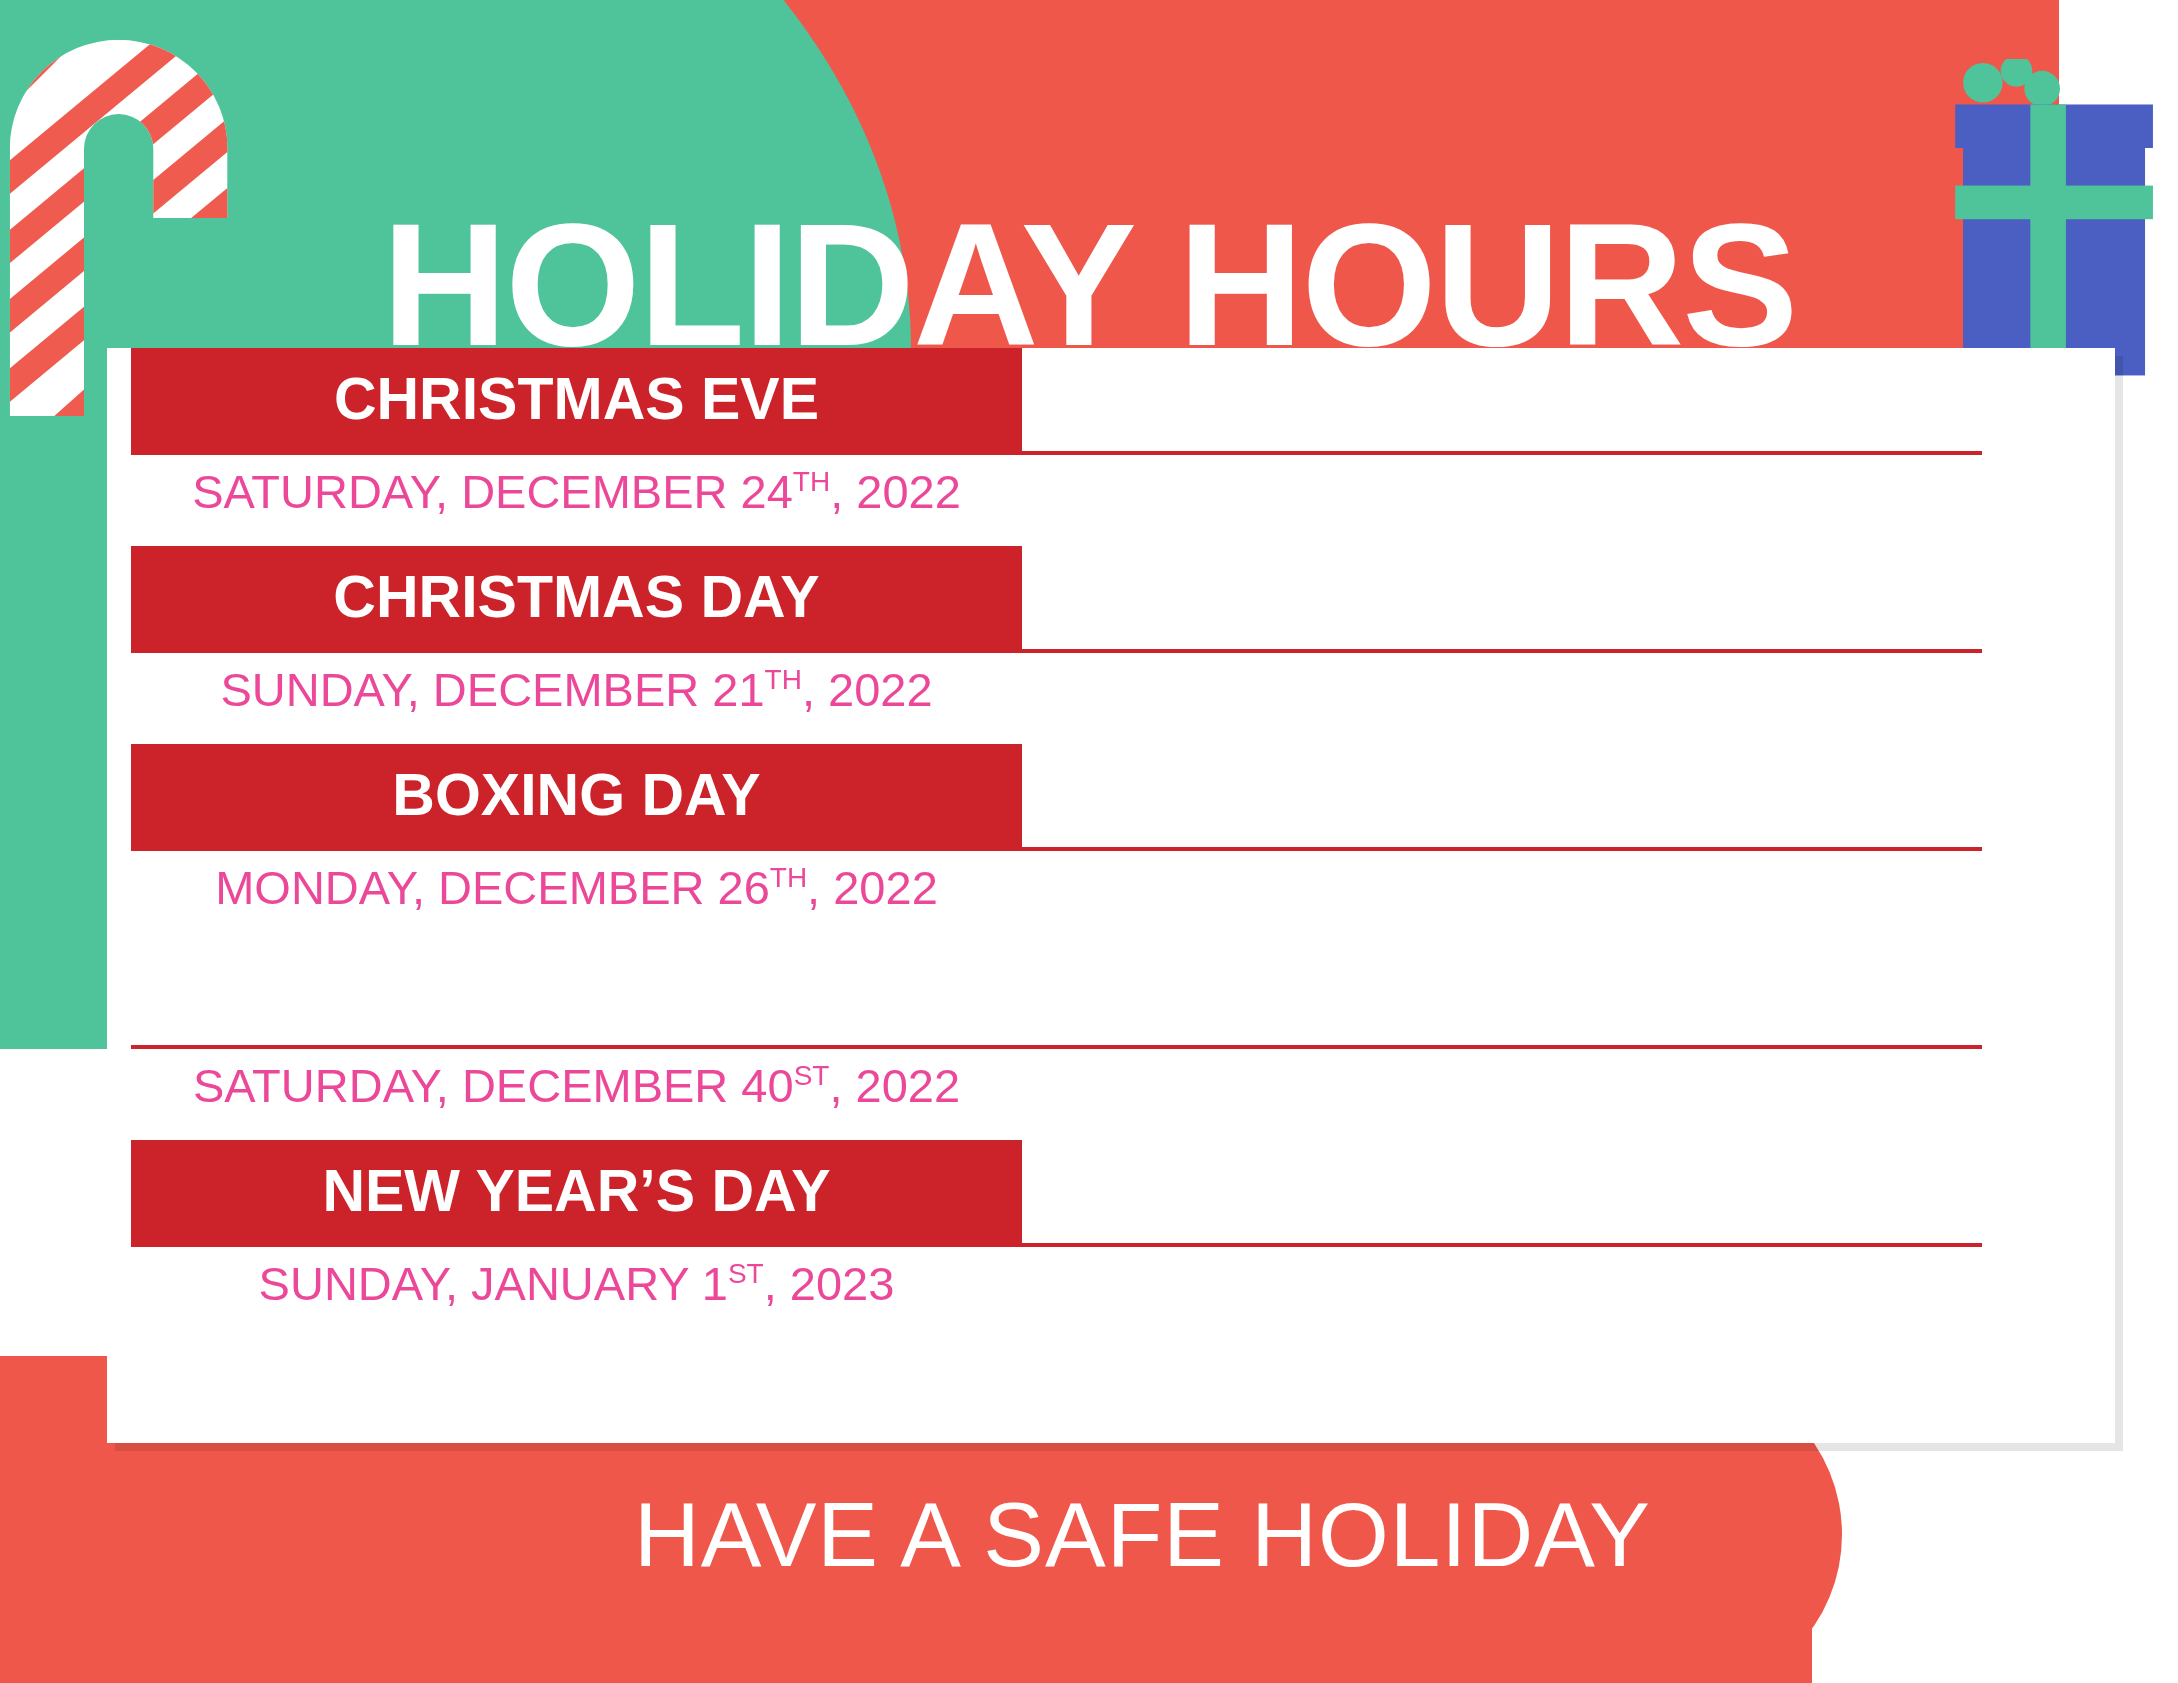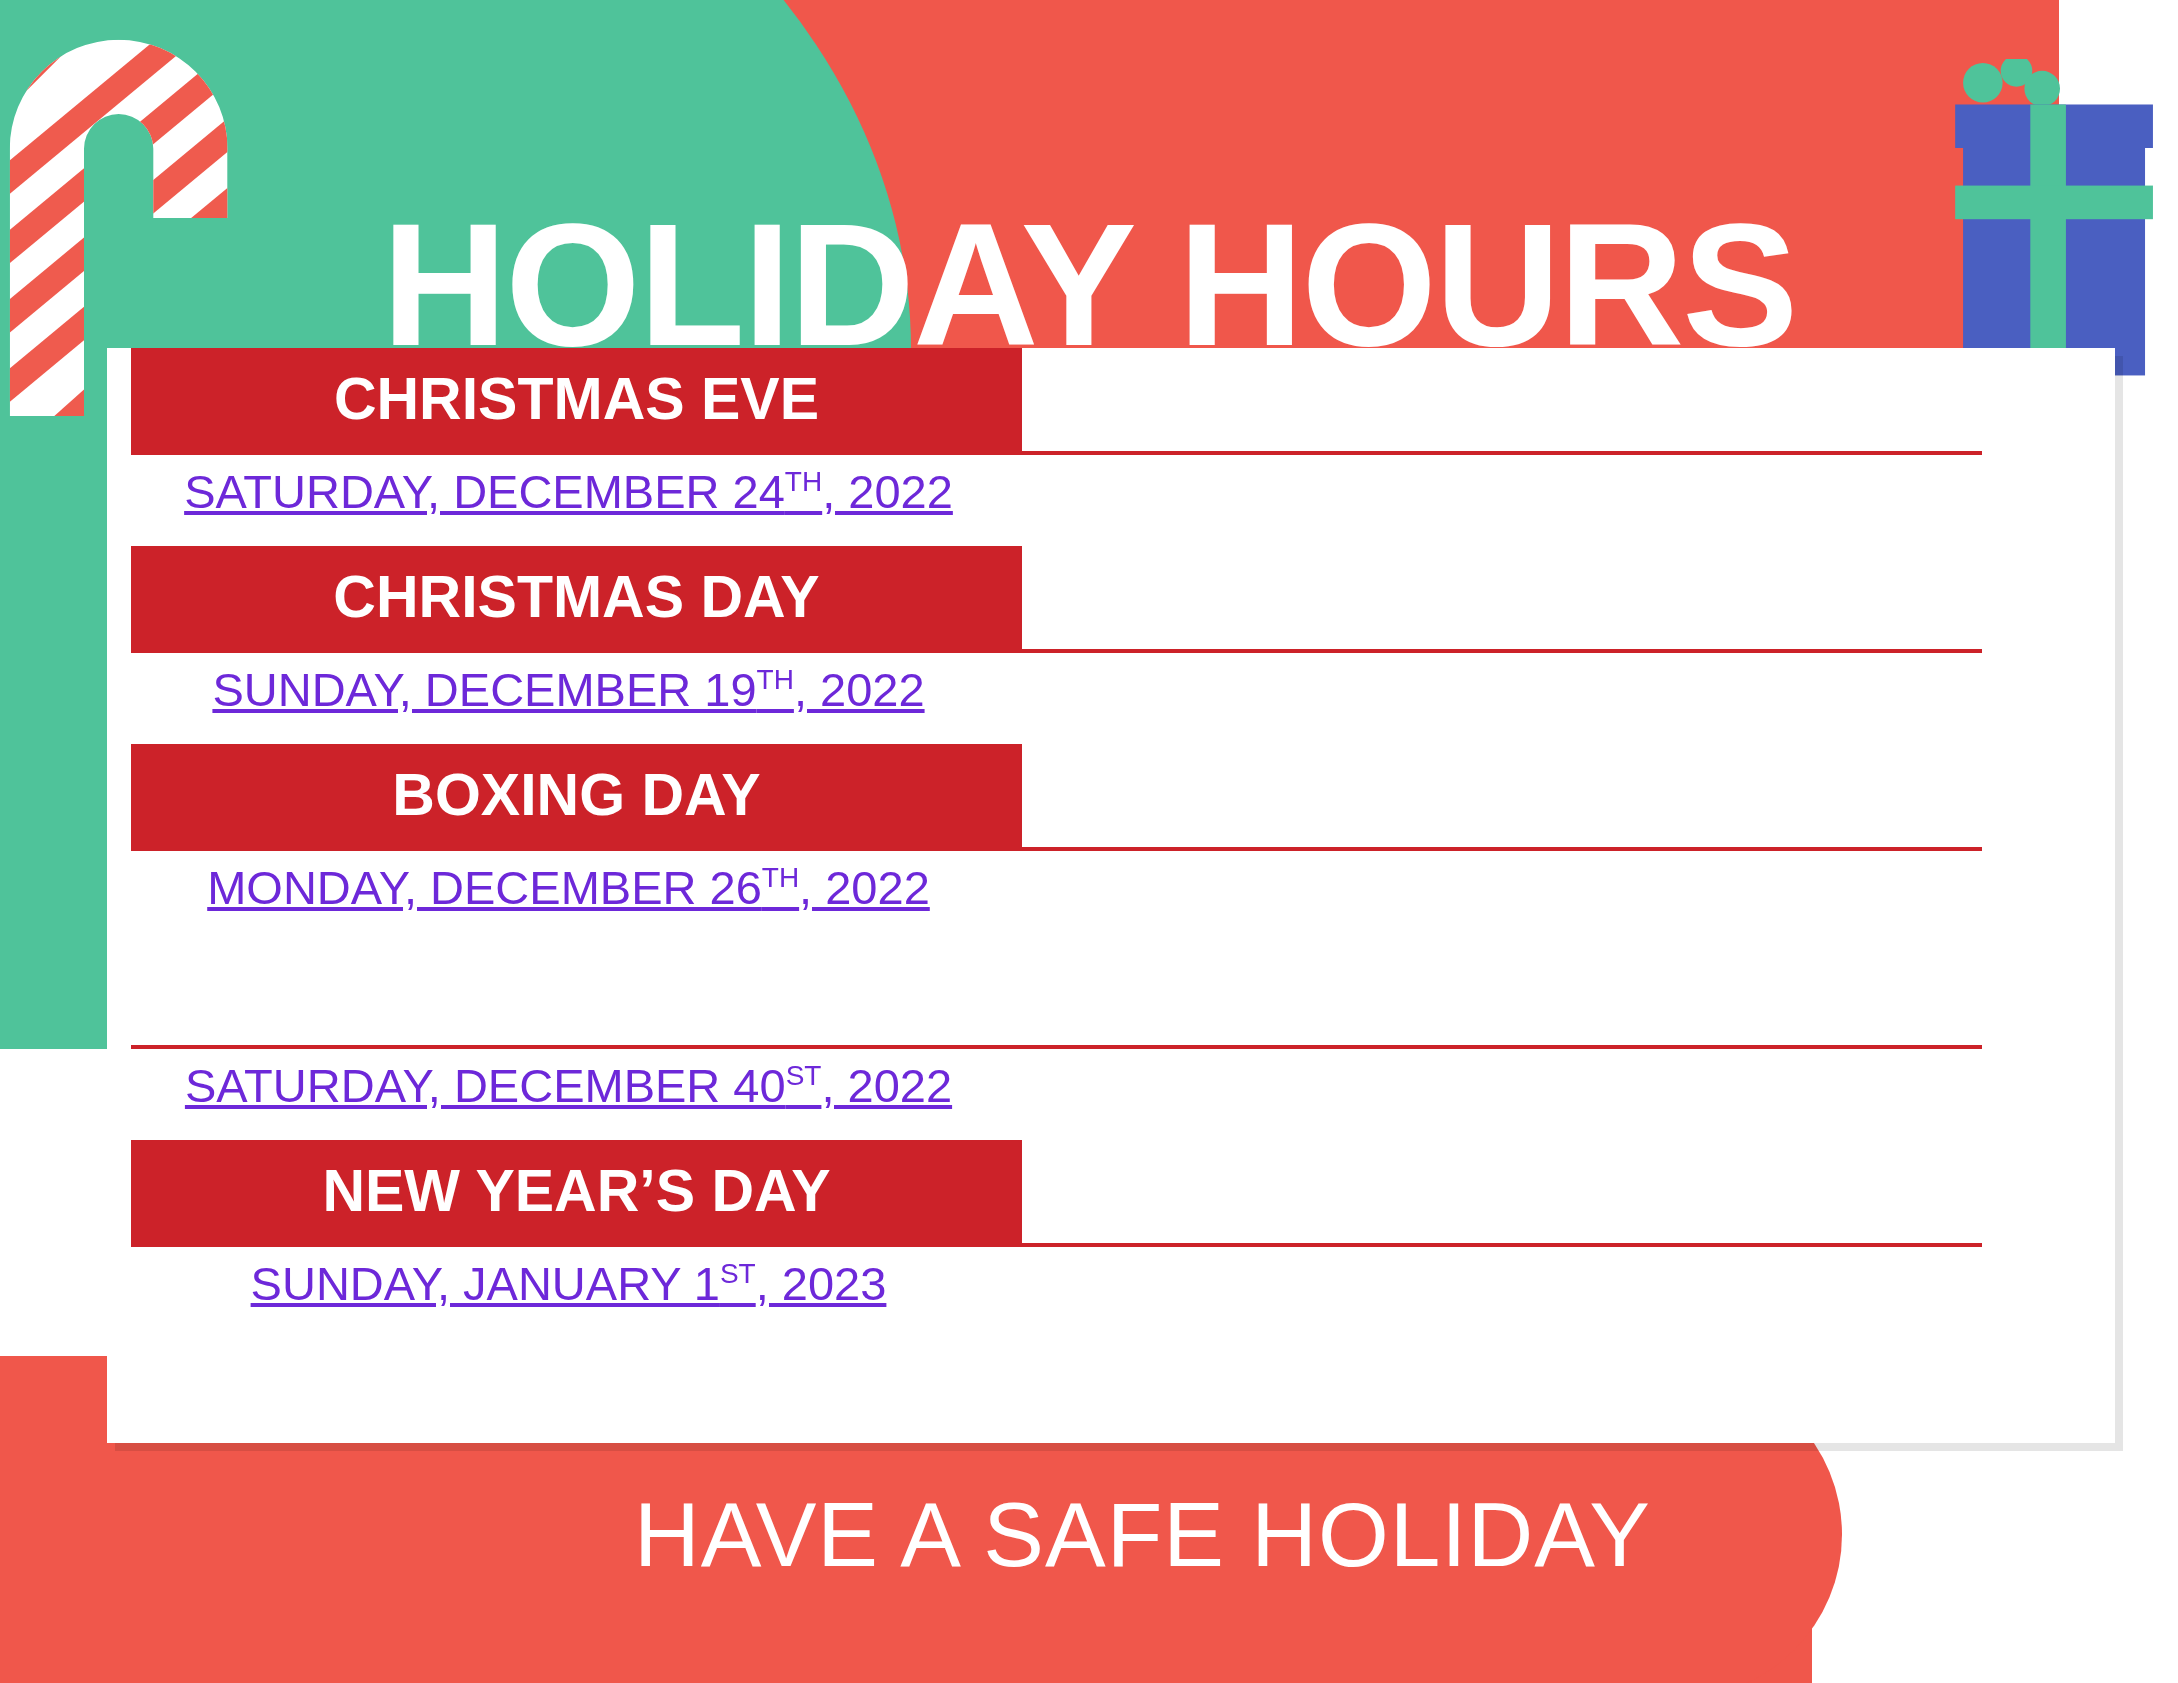--- a/index.html
+++ b/index.html
@@ -157,29 +157,28 @@
   .rule {
     position: absolute;
     left: 24px;
     top: 103px;
     width: 1851px;
     height: 4px;
     background: #cc2229;
   }
   .date {
     position: absolute;
-    left: 16px;
+    left: 24px;
     top: 115px;
     width: 891px;
     text-align: center;
-    color: #6d28d9;
+    color: #ec4899;
     font-size: 47px;
     line-height: 57px;
     white-space: nowrap;
-    text-decoration: underline;
   }
   .date sup {
     font-size: 28px;
     vertical-align: super;
     line-height: 0;
   }
 
   
   .footer {
     position: absolute;
@@ -253,21 +252,21 @@
         </div>
         <div class="rule"></div>
         <div class="date"><span>SATURDAY, DECEMBER 24</span><sup>TH</sup><span>, 2022</span></div>
       </div>
 
       <div class="row">
         <div class="label-bar">
           <span>CHRISTMAS DAY</span>
         </div>
         <div class="rule"></div>
-        <div class="date"><span>SUNDAY, DECEMBER 19</span><sup>TH</sup><span>, 2022</span></div>
+        <div class="date"><span>SUNDAY, DECEMBER 21</span><sup>TH</sup><span>, 2022</span></div>
       </div>
 
       <div class="row">
         <div class="label-bar">
           <span>BOXING DAY</span>
         </div>
         <div class="rule"></div>
         <div class="date"><span>MONDAY, DECEMBER 26</span><sup>TH</sup><span>, 2022</span></div>
       </div>
 

